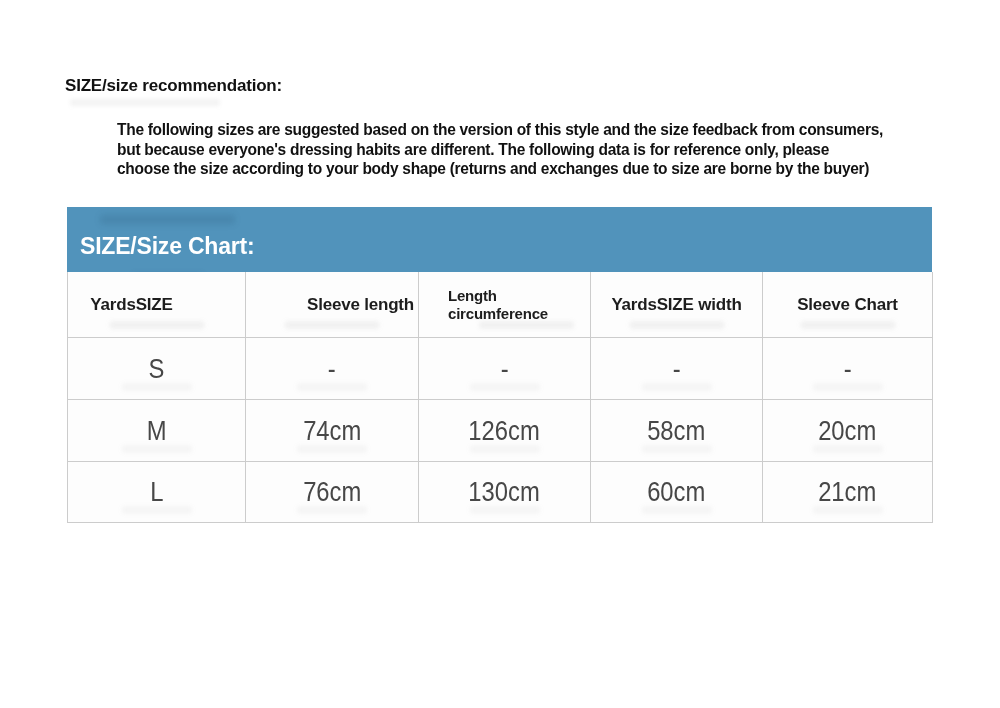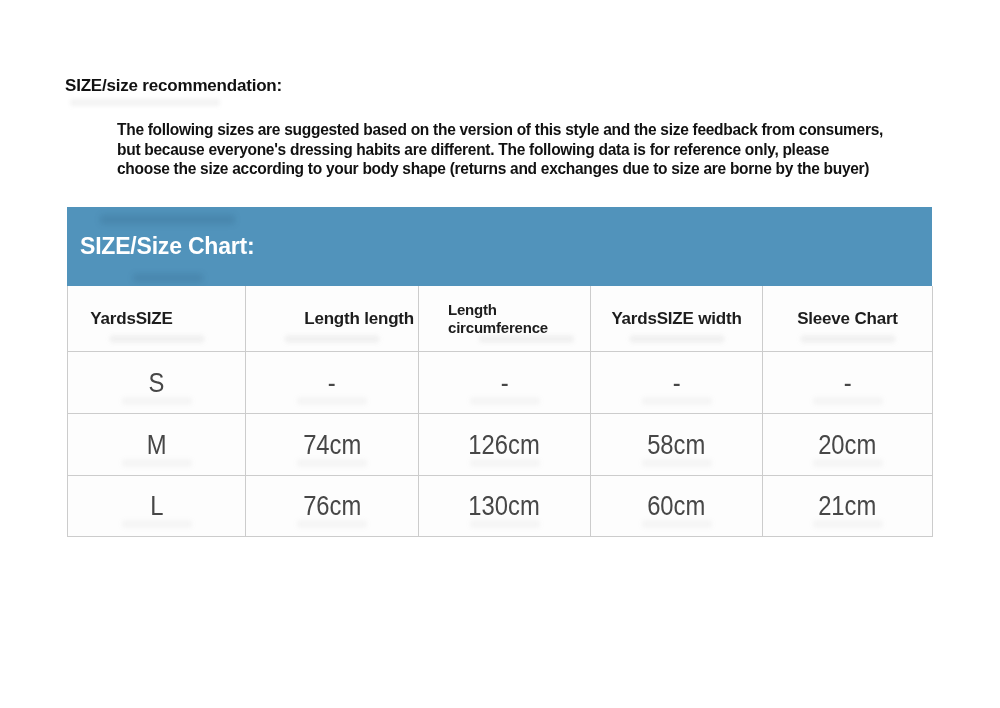--- a/index.html
+++ b/index.html
@@ -81,21 +81,20 @@
   }
 
   
   table.size-table {
     position: absolute;
     left: 67px;
     top: 272px;
     width: 865px;
     border-collapse: collapse;
     table-layout: fixed;
-    margin-top: 14px;
   }
   .size-table th, .size-table td {
     border: 1px solid #cccccc;
     background: #fdfdfd;
     text-align: center;
     vertical-align: middle;
     padding: 0;
     position: relative;
   }
   .size-table thead th { border-top: none; height: 65px; }
@@ -168,21 +167,21 @@
     <colgroup>
       <col style="width:178px">
         <col style="width:173px">
         <col style="width:172px">
         <col style="width:172px">
         <col style="width:170px">
     </colgroup>
     <thead>
       <tr>
         <th class="col-size"><span class="hdr">YardsSIZE</span></th>
-        <th class="col-clothes"><span class="hdr">Length length</span></th>
+        <th class="col-clothes"><span class="hdr">Sleeve length</span></th>
         <th class="col-chest"><span class="hdr">Length circumference</span></th>
         <th class="col-shoulder"><span class="hdr">YardsSIZE width</span></th>
         <th class="col-sleeve"><span class="hdr">Sleeve Chart</span></th>
       </tr>
     </thead>
     <tbody>
       <tr>
         <td><span class="val">S</span></td>
         <td><span class="val">-</span></td>
         <td><span class="val">-</span></td>

